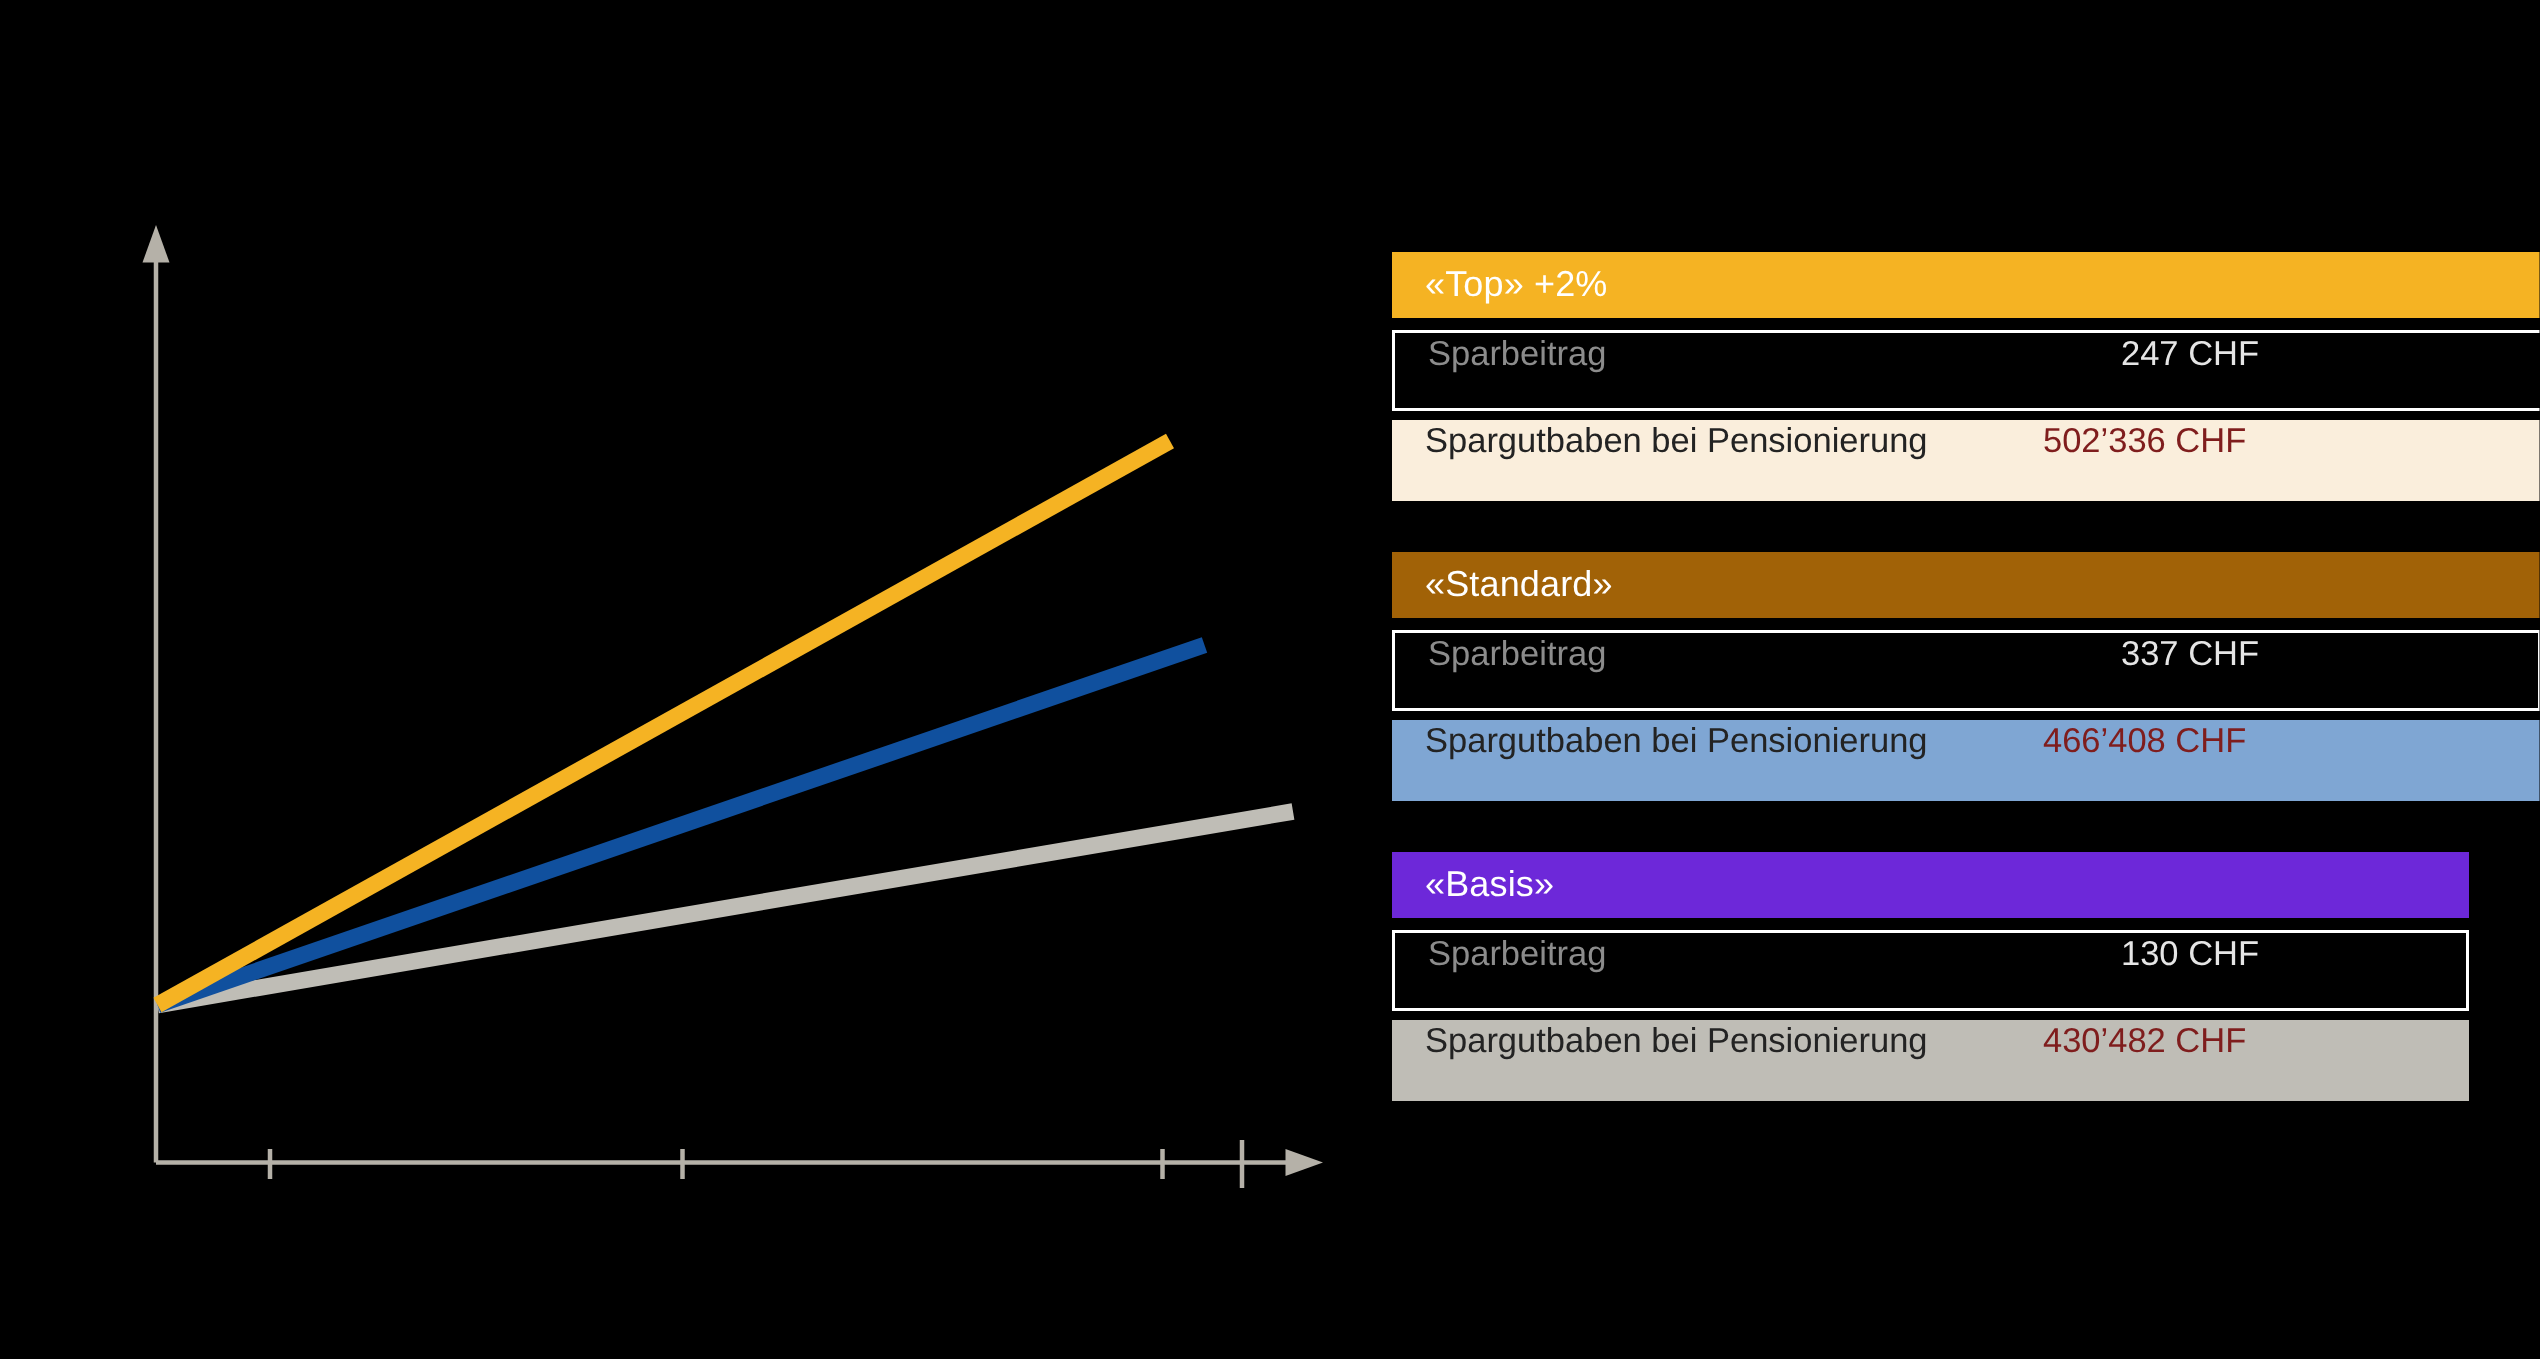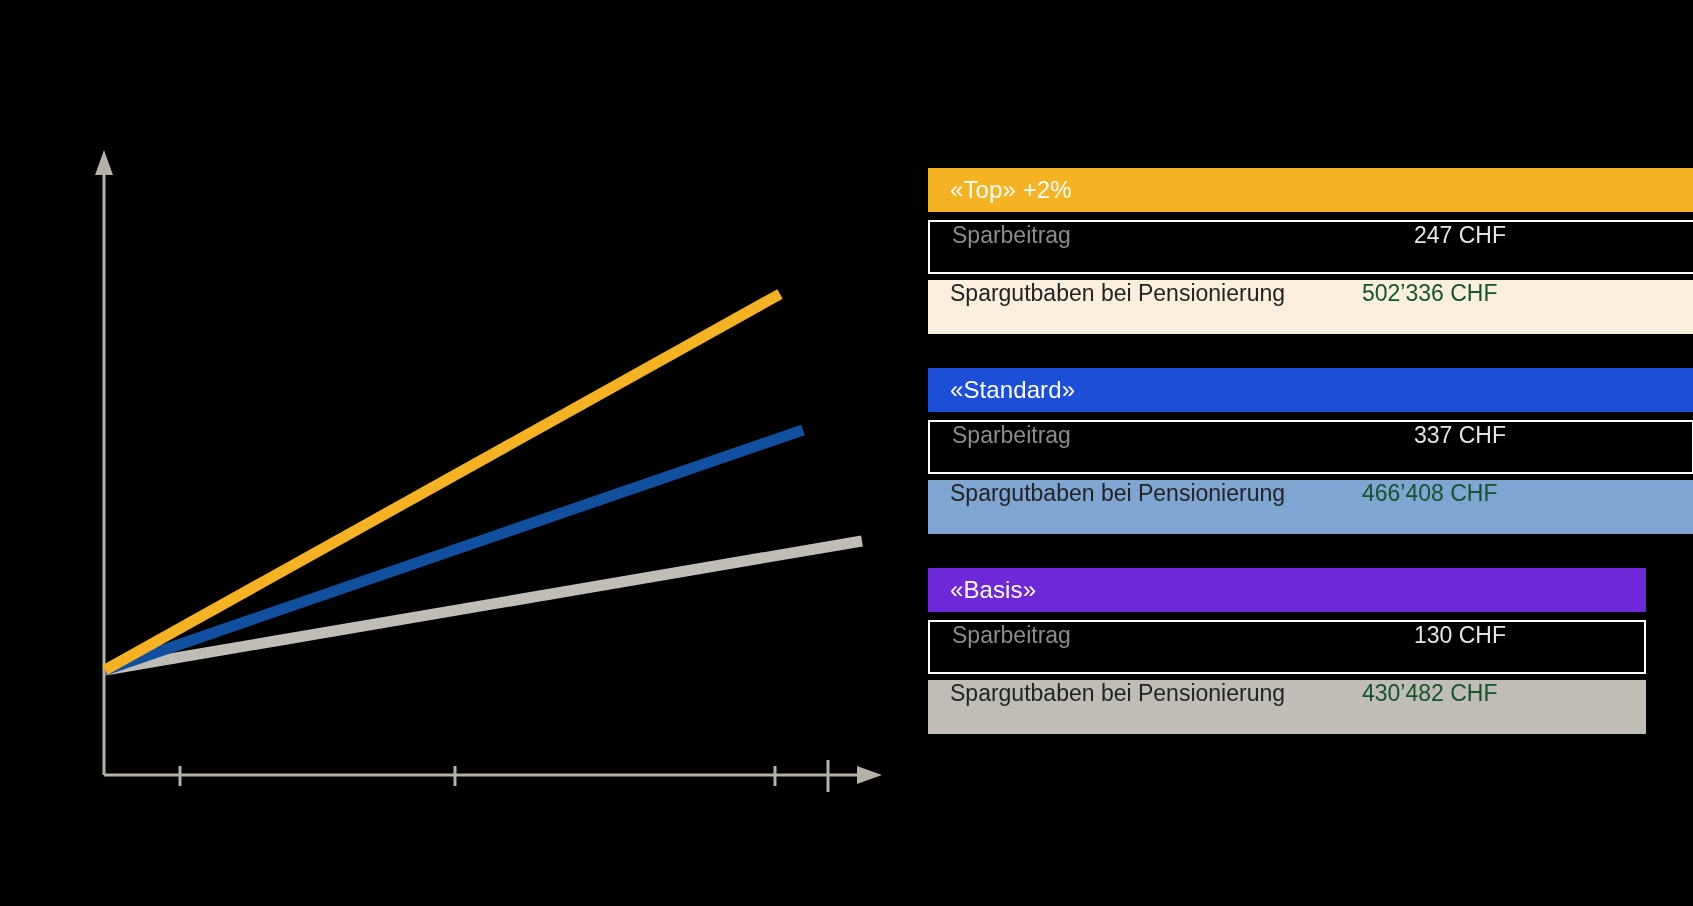--- a/index.html
+++ b/index.html
@@ -39,30 +39,30 @@
   .row .label{flex:0 0 auto;}
   .row .value{position:absolute;}
   .row-outline{
     border:2px solid #ffffff;
     background:#000000;
     color:#8e8e8e;
   }
   .row-outline .label{color:#8c8c8c;}
   .row-outline .value{color:#e5e5e5;}
   .row-filled{color:#232323;}
-  .row-filled .value{color:#14532d;}
+  .row-filled .value{color:#7f1d1d;}
 
   
   #card-top{top:0px;width:815px;}
   #card-top .card-header{width:815px;background:#F5B323;}
   #card-top .row-outline{width:815px;}
   #card-top .row-filled{width:815px;background:#FAEEDC;}
 
   #card-standard{top:200px;width:766px;}
-  #card-standard .card-header{width:766px;background:#1d4ed8;}
+  #card-standard .card-header{width:766px;background:#a16207;}
   #card-standard .row-outline{width:766px;}
   #card-standard .row-filled{width:766px;background:#7FA6D3;}
 
   #card-basis{top:400px;width:718px;}
   #card-basis .card-header{width:718px;background:#6d28d9;}
   #card-basis .row-outline{width:718px;}
   #card-basis .row-filled{width:718px;background:#BFBDB6;}
 
   .gap-sm{height:8px;}
   .gap-row{height:6px;}

